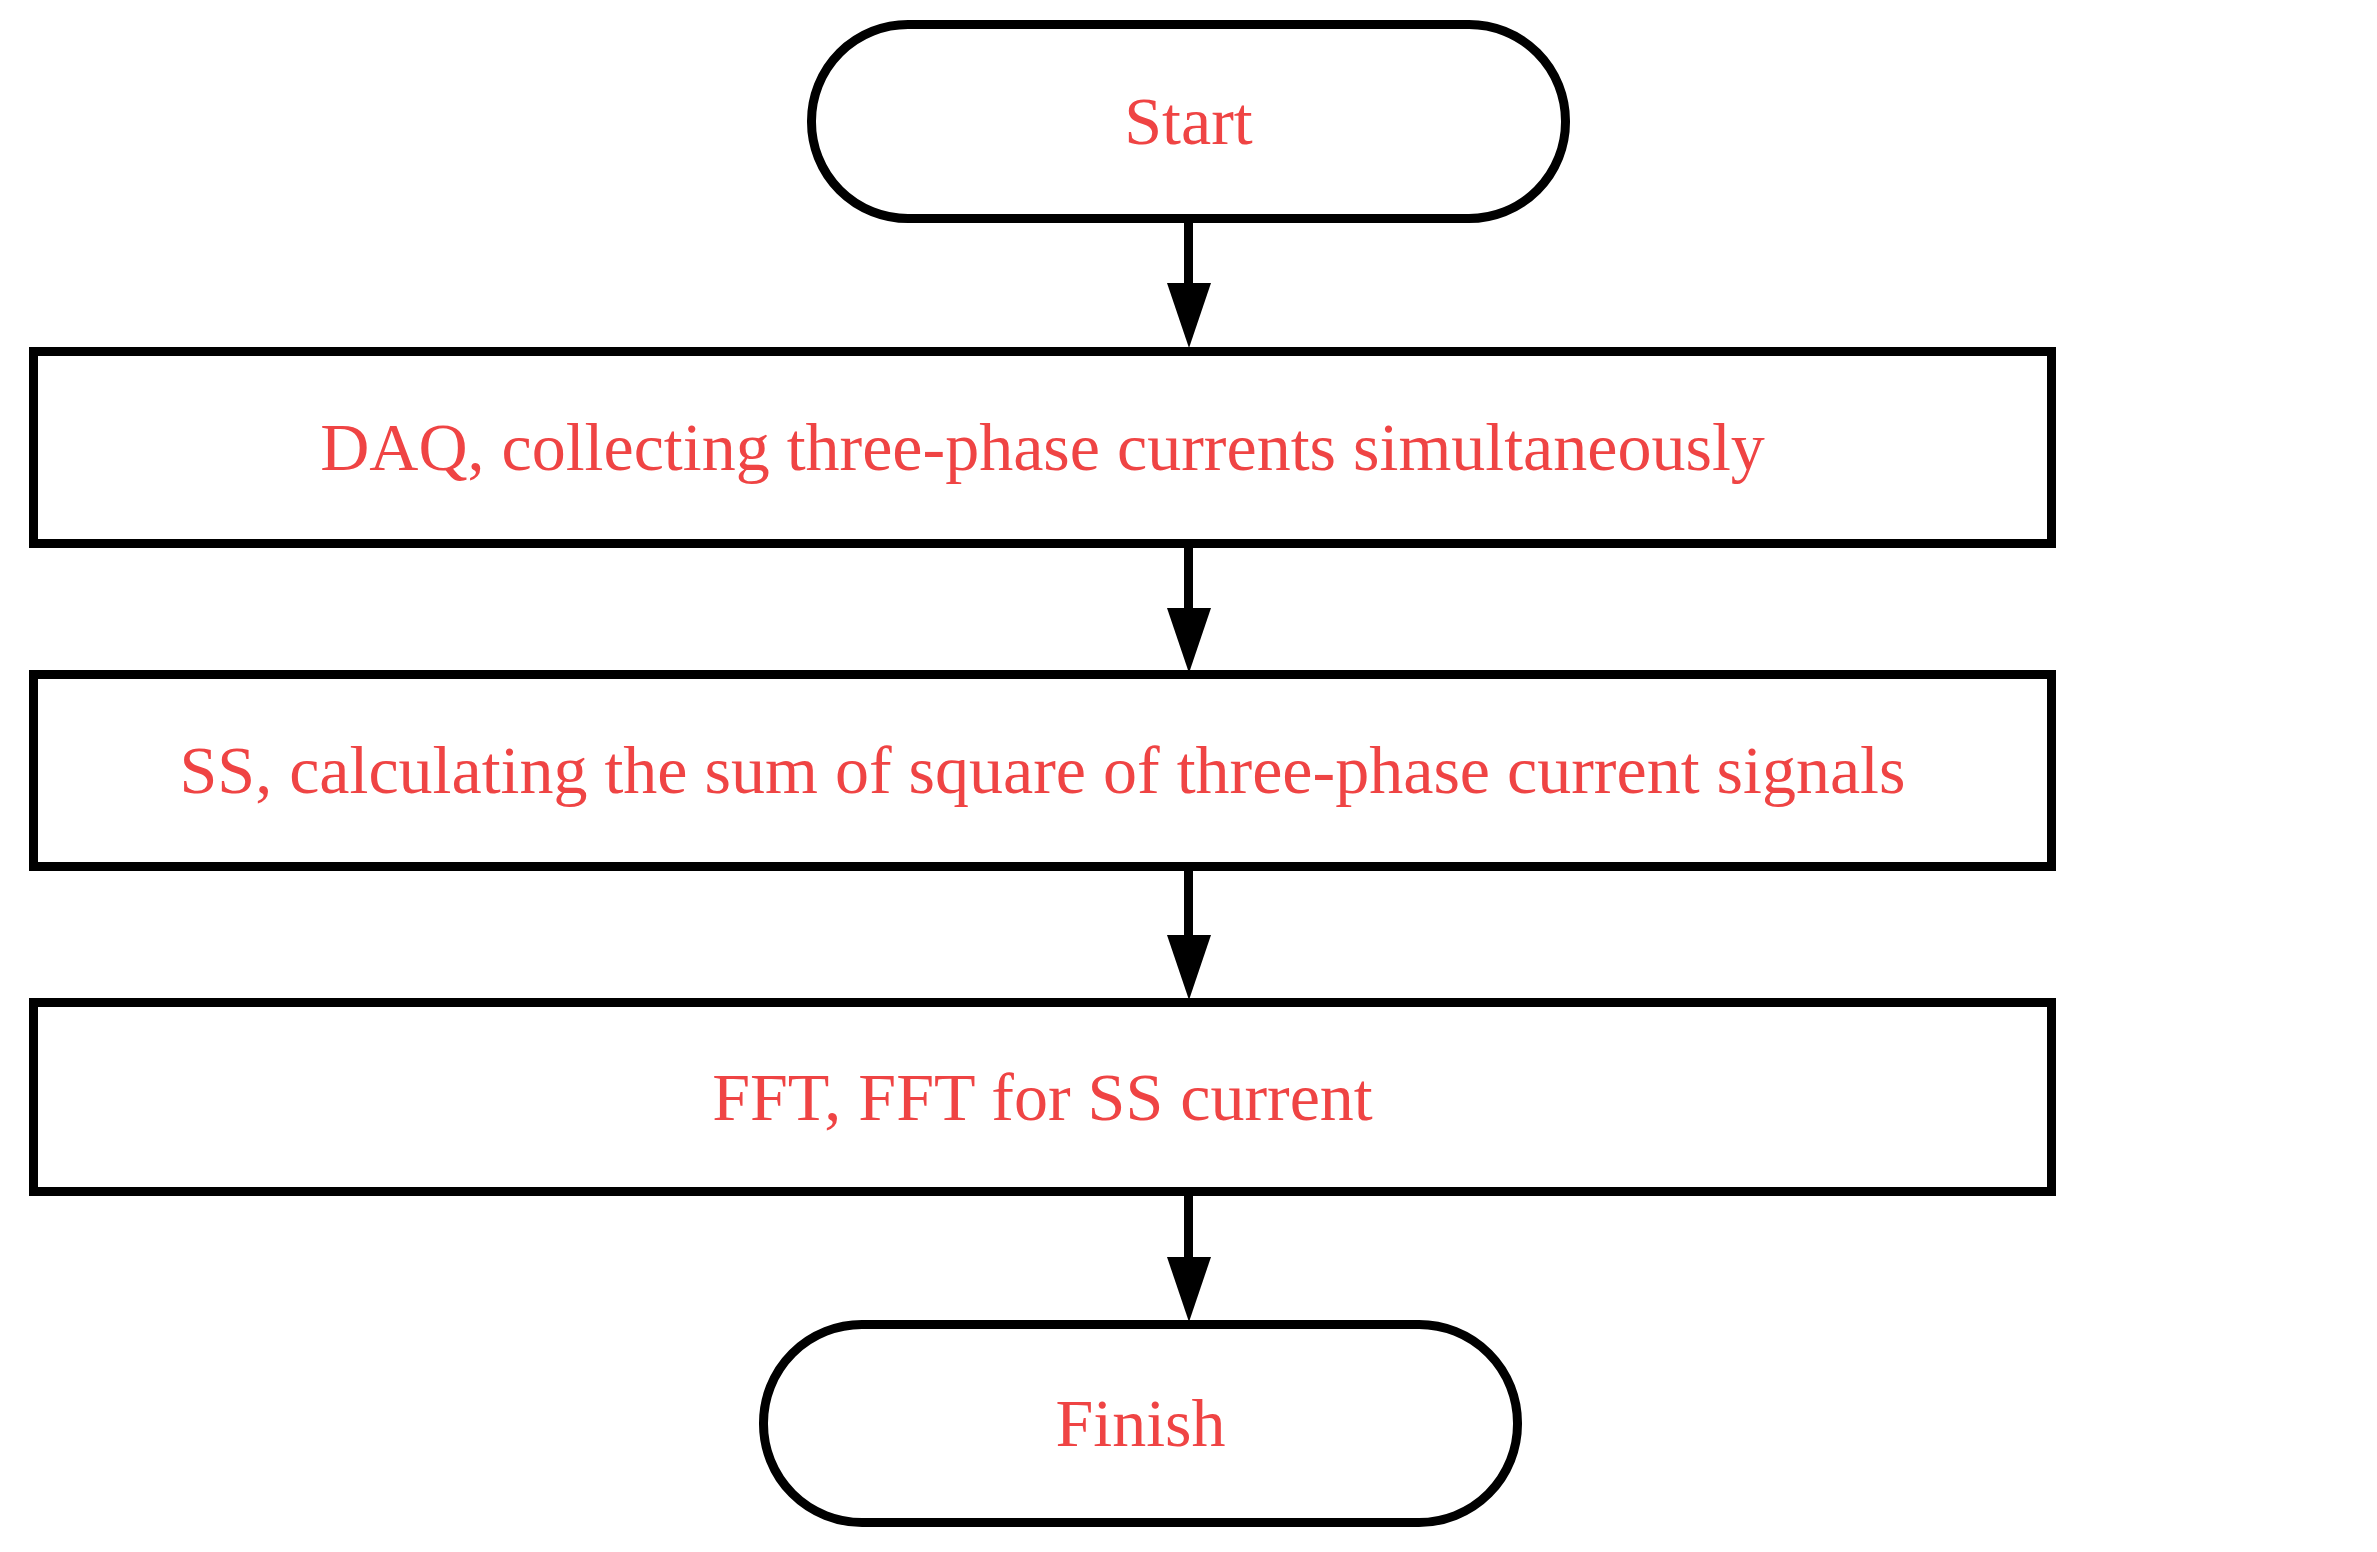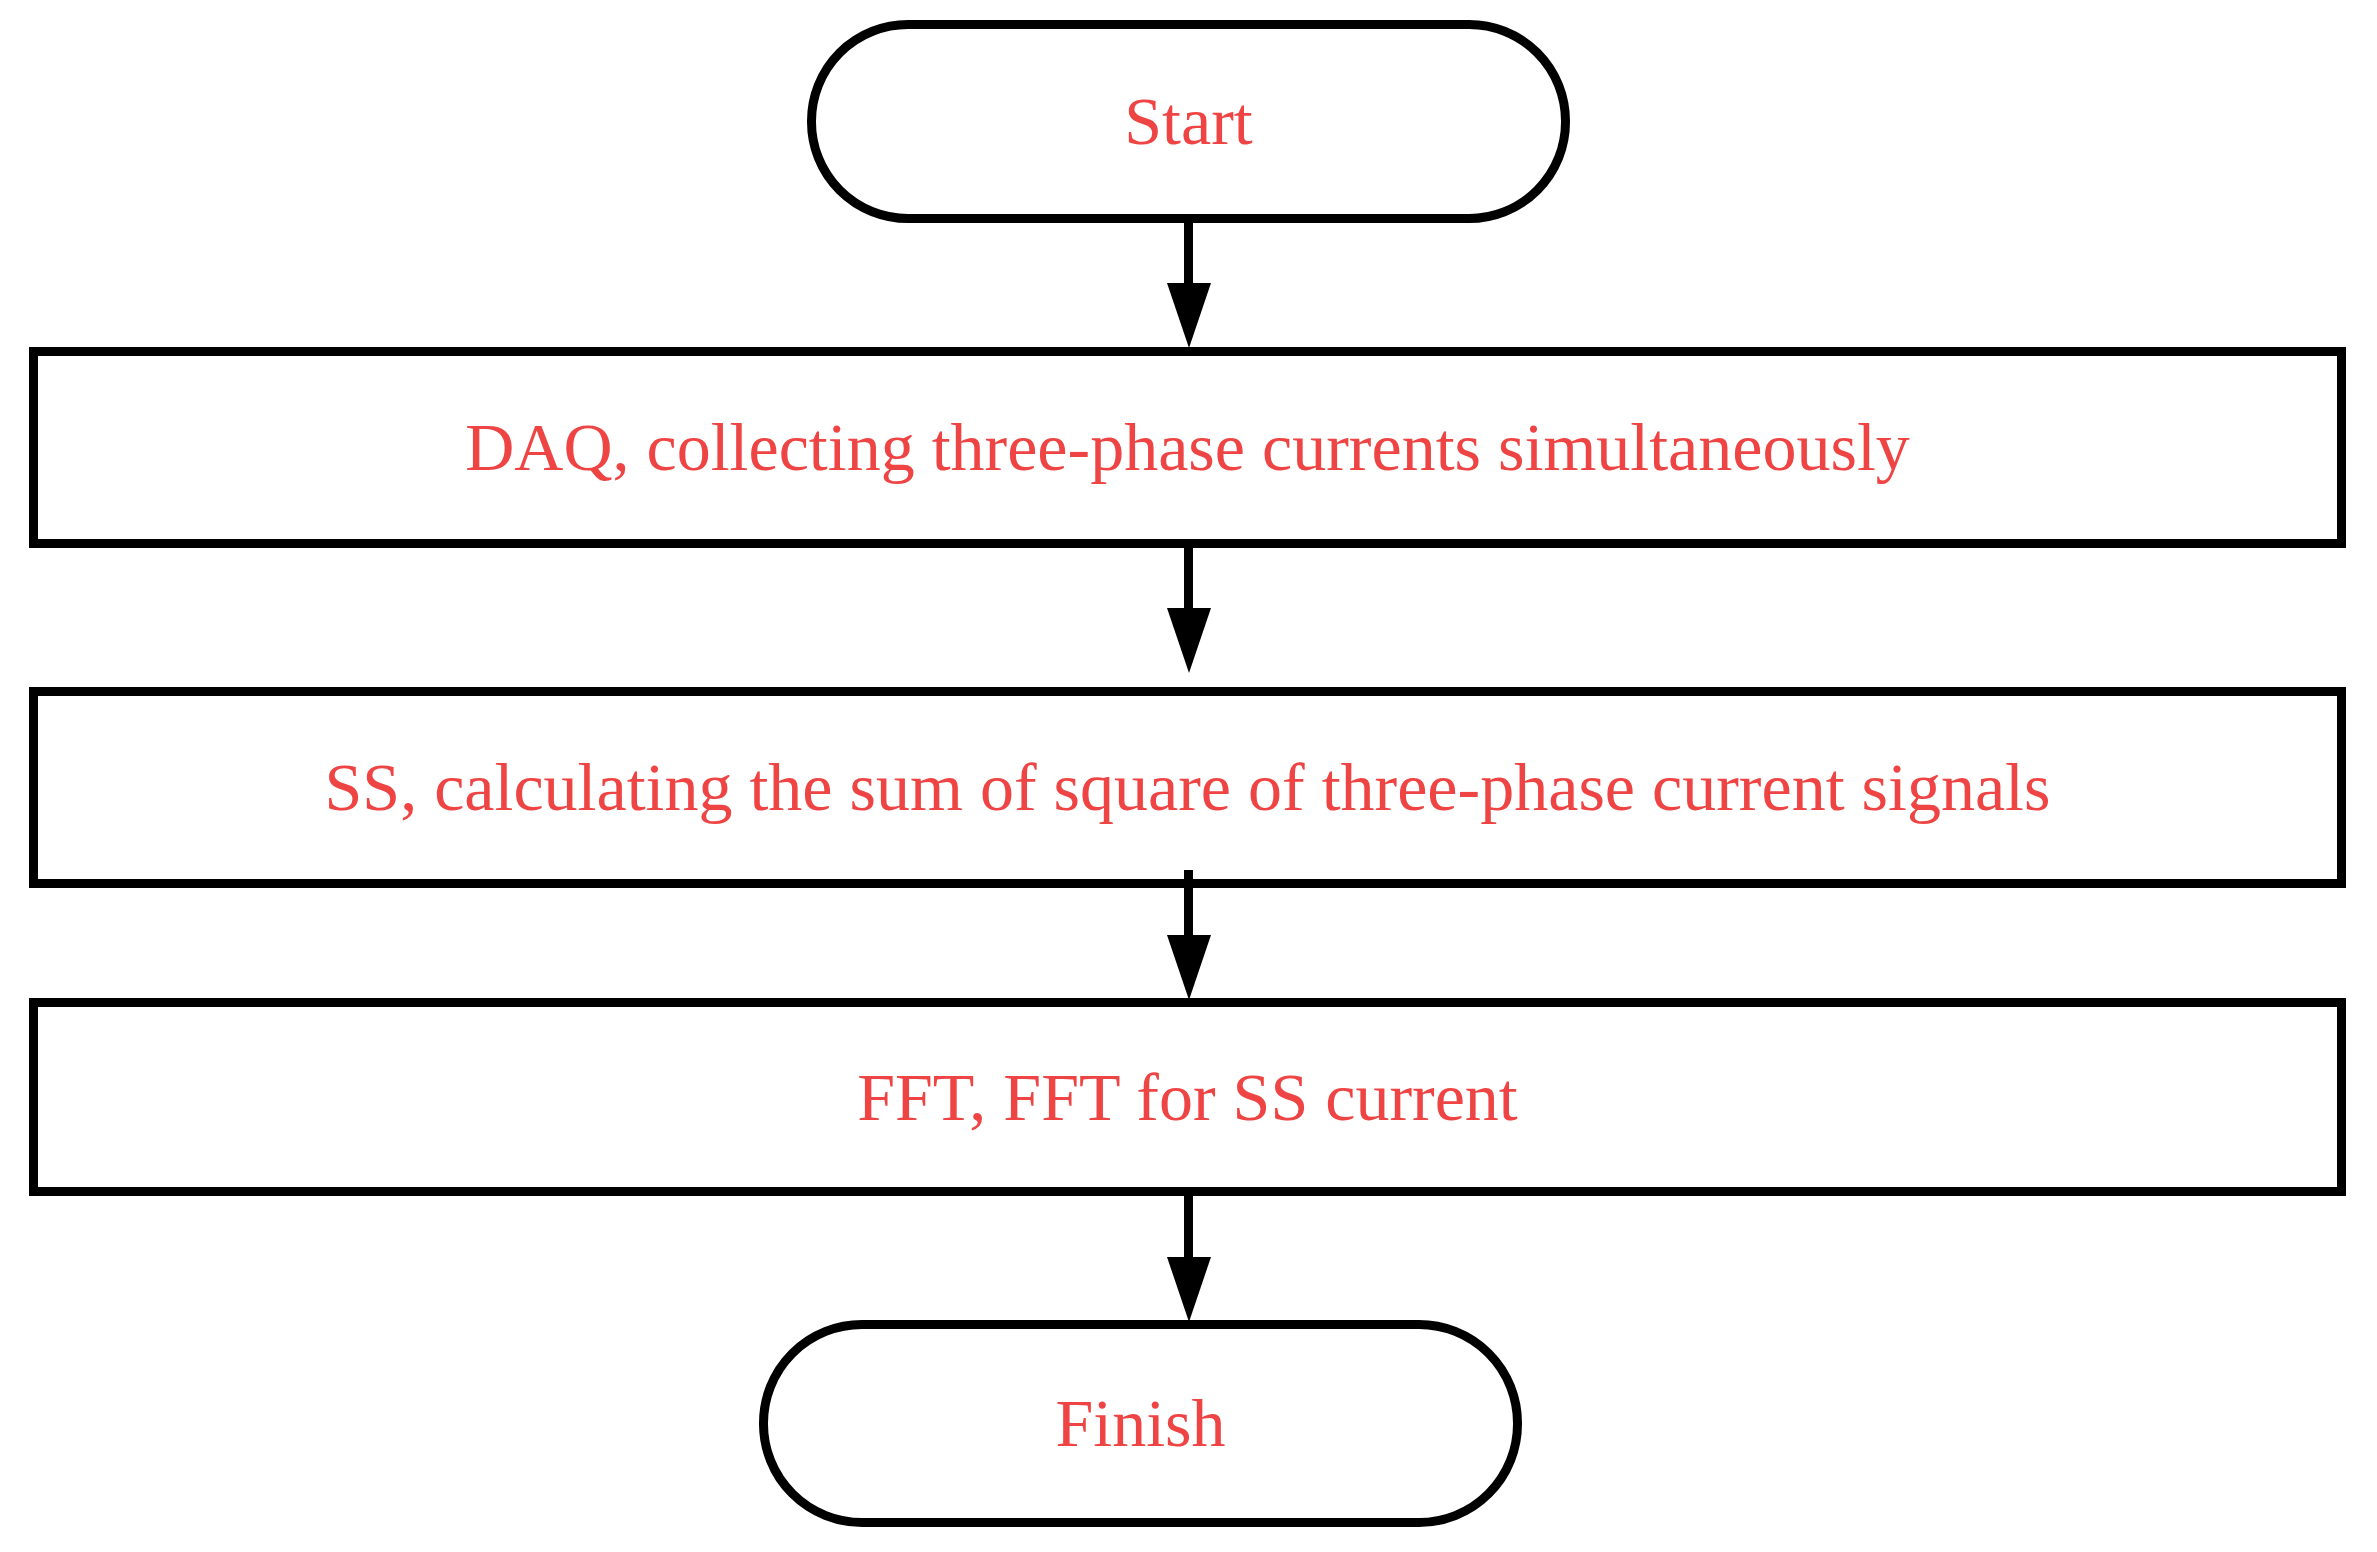--- a/index.html
+++ b/index.html
@@ -31,26 +31,26 @@
   .terminator {
     left: 807px;
     width: 763px;
     height: 203px;
     border-radius: 101px;
   }
   .terminator.start  { top: 20px; }
   .terminator.finish { top: 1320px; left: 759px; height: 207px; border-radius: 103px; }
   .process {
     left: 29px;
-    width: 2317px;
+    width: 2027px;
     height: 201px;
     border-radius: 0;
   }
   .process.daq { top: 347px; }
-  .process.ss  { top: 687px; align-items: center; }
+  .process.ss  { top: 670px; align-items: center; }
   .process.fft { top: 998px; height: 198px; }
   .arrow {
     position: absolute;
     left: 1166px;
     width: 45px;
     display: flex;
     flex-direction: column;
     align-items: center;
   }
   .arrow .shaft {

